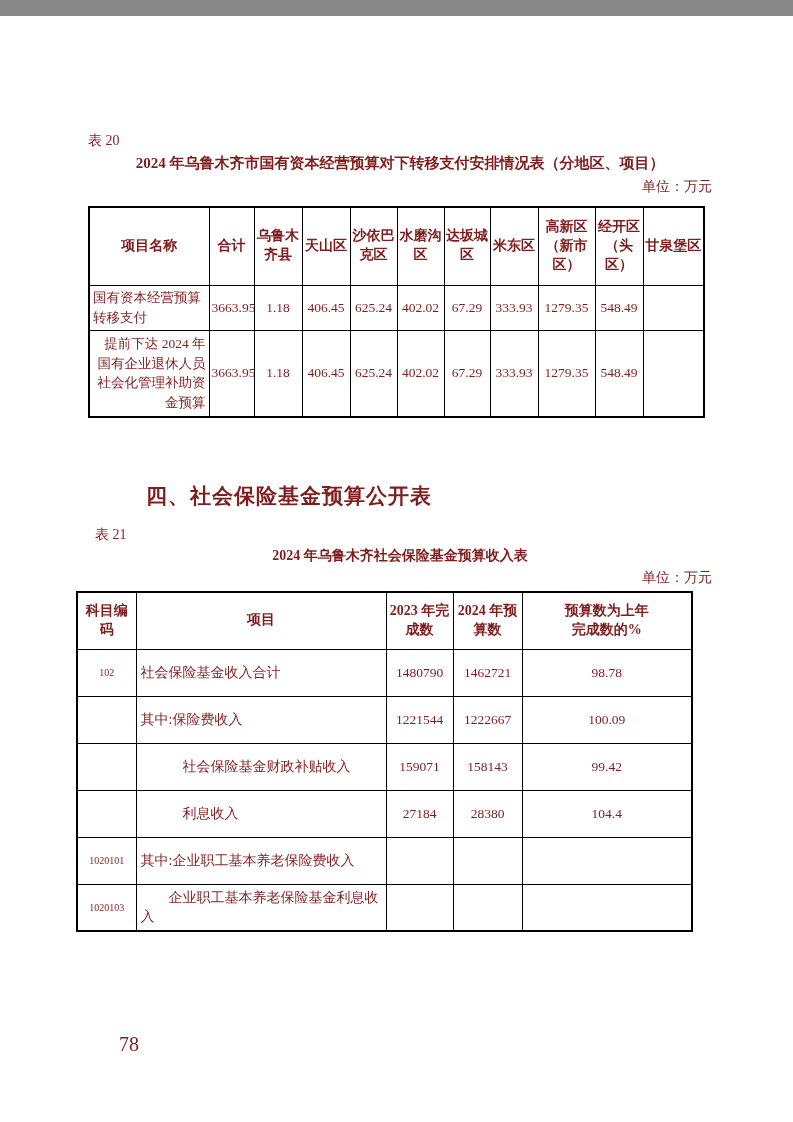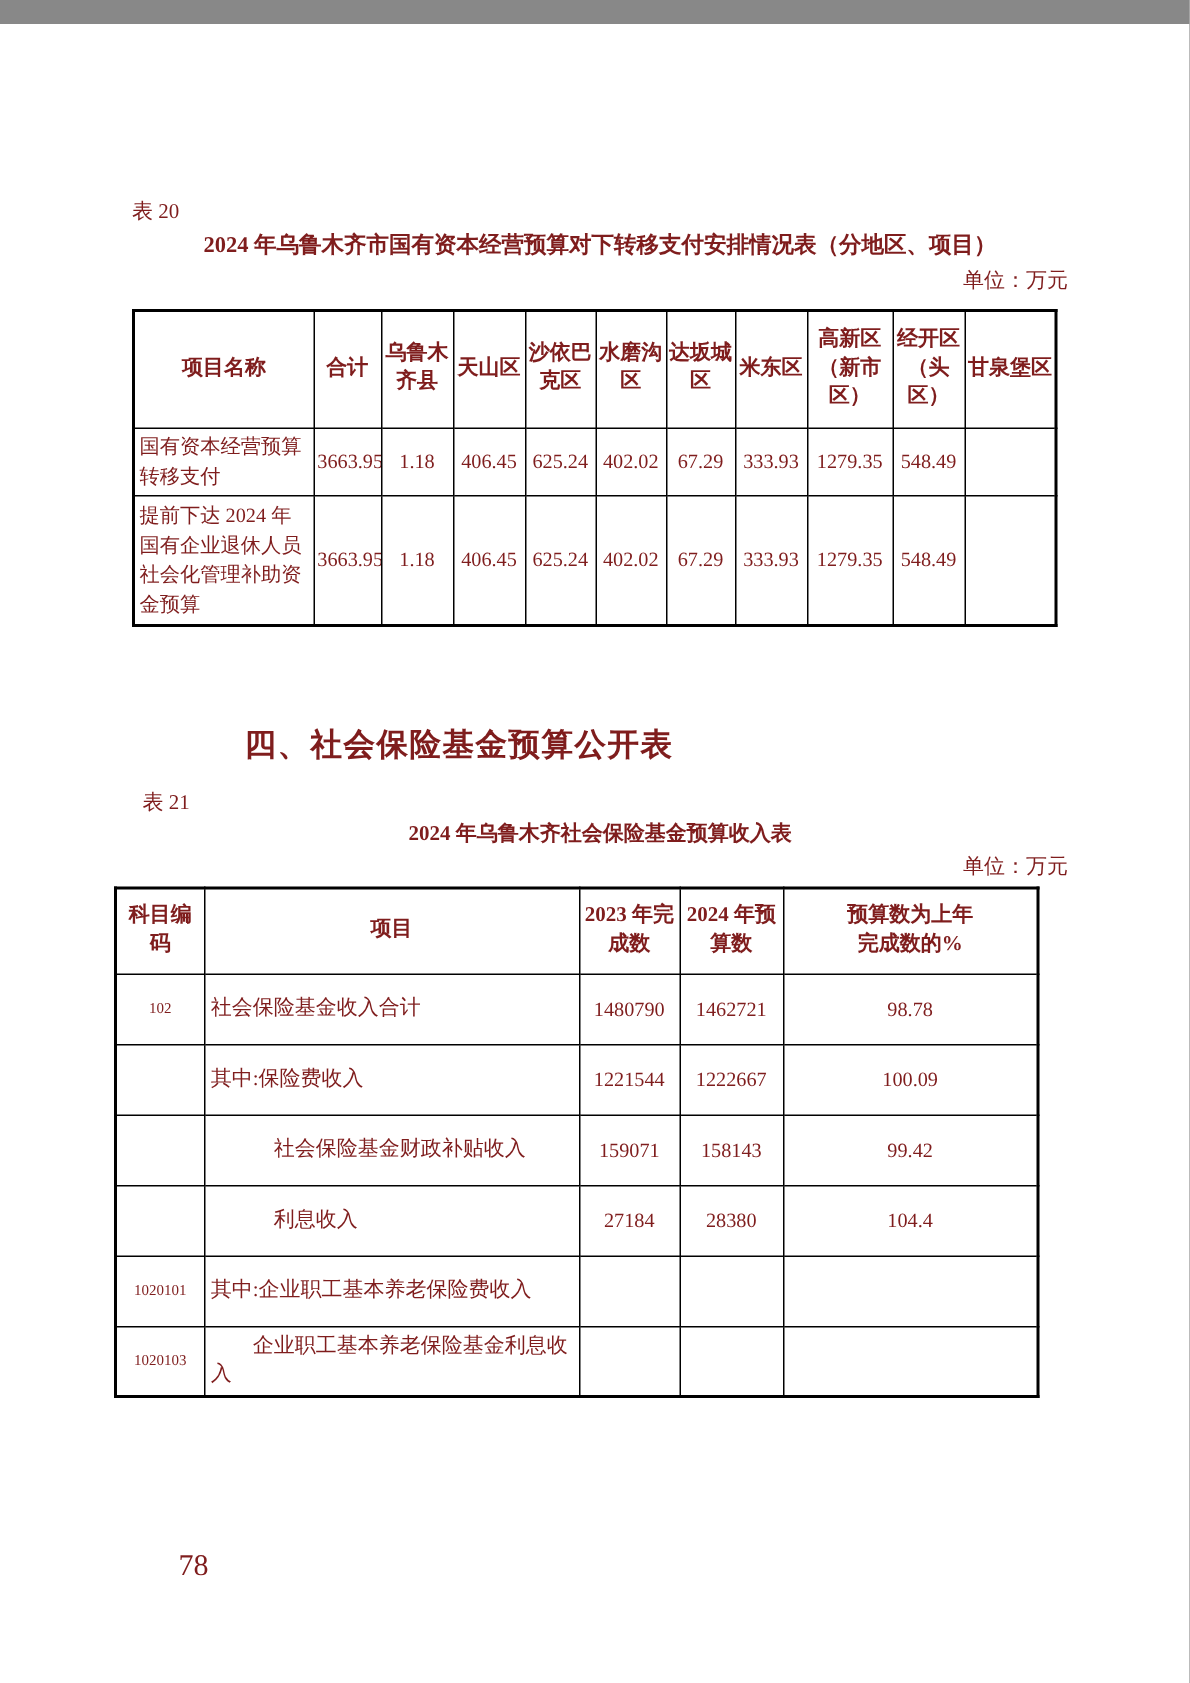--- a/index.html
+++ b/index.html
@@ -19,28 +19,28 @@
   table{border-collapse:collapse;table-layout:fixed;background:#fff;}
   #t20{position:absolute;left:88px;top:190px;width:615px;border:2px solid #000;}
   #t21{position:absolute;left:76px;top:575px;width:615px;border:2px solid #000;}
   th,td{border:1px solid #000;vertical-align:middle;overflow:hidden;}
   th{font-size:14px;font-weight:bold;text-align:center;white-space:pre-line;line-height:1.35;padding:2px 1px;}
   #t20 thead tr{height:78px;}
   #t20 tbody tr:nth-child(1){height:45px;}
   #t20 tbody tr:nth-child(2){height:87px;}
   #t20 td.num{font-size:13.5px;text-align:center;padding:1px 2px;}
   #t20 td.t20-name{font-size:13.5px;text-align:left;padding:2px 3px;line-height:1.45;}
-  #t20 tbody tr:nth-child(2) td.t20-name{text-align:left;}
+  #t20 tbody tr:nth-child(2) td.t20-name{text-align:right;}
   #t21 thead tr{height:57px;}
   #t21 tbody tr{height:47px;}
   #t21 td.code{font-size:10px;text-align:center;padding:0;}
   #t21 td.item{font-size:14px;text-align:left;padding:2px 4px;line-height:1.4;}
   #t21 td.num{font-size:13.5px;text-align:center;padding:1px 2px;}
   .section-heading{
-    position:absolute;left:163px;top:466px;
+    position:absolute;left:146px;top:466px;
     font-family:"Liberation Sans","DejaVu Sans",sans-serif;
     font-size:21px;font-weight:bold;letter-spacing:1px;
   }
   .t21-label{position:absolute;left:95px;top:510px;font-size:14px;}
   .t21-title{position:absolute;left:88px;top:531px;width:624px;text-align:center;font-size:14px;font-weight:bold;}
   .page-number{position:absolute;left:119px;top:1017px;font-size:20px;}
 </style>
 </head>
 <body>
 

